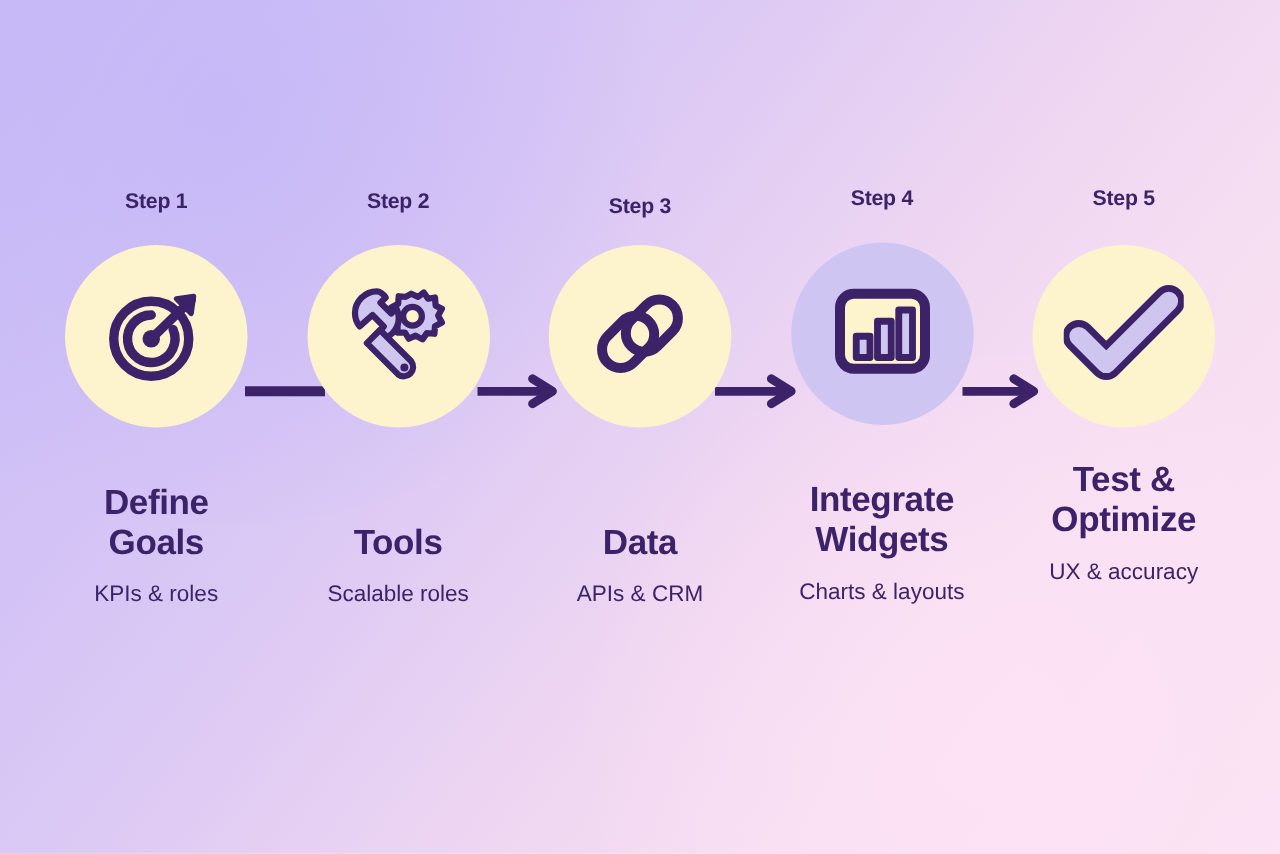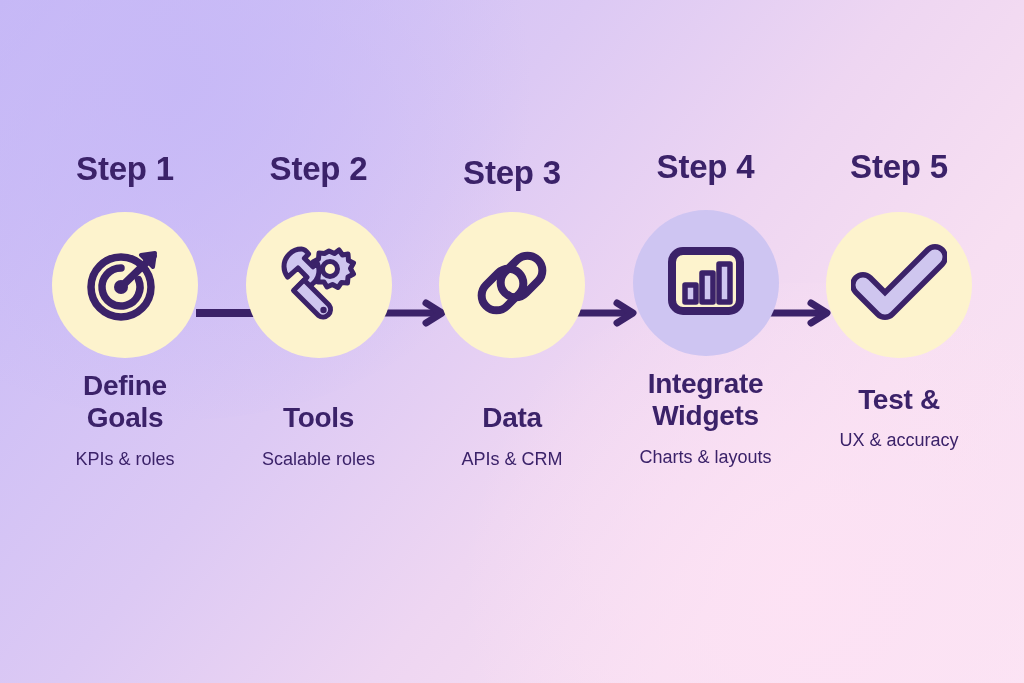--- a/index.html
+++ b/index.html
@@ -51,21 +51,21 @@
 
   .step {
     width:182px;
     display:flex;
     flex-direction:column;
     align-items:center;
     position:relative;
   }
 
   .step-label {
-    font-size:33px;
+    font-size:17px;
     font-weight:bold;
     color:#3b2269;
     letter-spacing:-.2px;
     line-height:1;
     white-space:nowrap;
   }
   .step.s3 .step-label { margin-top:4px; }
   .step.s1 .step-label,
   .step.s2 .step-label { margin-top:0px; }
   .step.s4 .step-label,
@@ -78,21 +78,21 @@
     display:flex;
     align-items:center;
     justify-content:center;
     position:relative;
     z-index:2;
   }
   .step.s3 .circle { margin-top:23px; }
   .step.s5 .circle { margin-top:29px; }
 
   .title {
-    margin-top:12px;
+    margin-top:44px;
     font-size:28px;
     font-weight:bold;
     color:#3b2269;
     line-height:1.16;
     text-align:center;
     letter-spacing:-.3px;
     white-space:nowrap;
   }
   .step.s5 .title { margin-top:26px; }
 
@@ -250,17 +250,18 @@
     <div class="circle" style="background:#fdf3cd">
       <span>
         <svg width="96" height="92" viewBox="0 0 96 92">
           <path d="M12 48 L34 70 L84 20" fill="none" stroke="#3b2269" stroke-width="26" stroke-linecap="round" stroke-linejoin="round"></path>
           <path d="M12 48 L34 70 L84 20" fill="none" stroke="#cfc6ef" stroke-width="15" stroke-linecap="round" stroke-linejoin="round"></path>
         </svg>
       </span>
     </div>
     <div class="title">
       <span>Test &amp;</span><br>
+      <span>Optimize</span>
     </div>
     <div class="caption">UX &amp; accuracy</div>
   </div>
 
 </div>
 
 </body></html>

